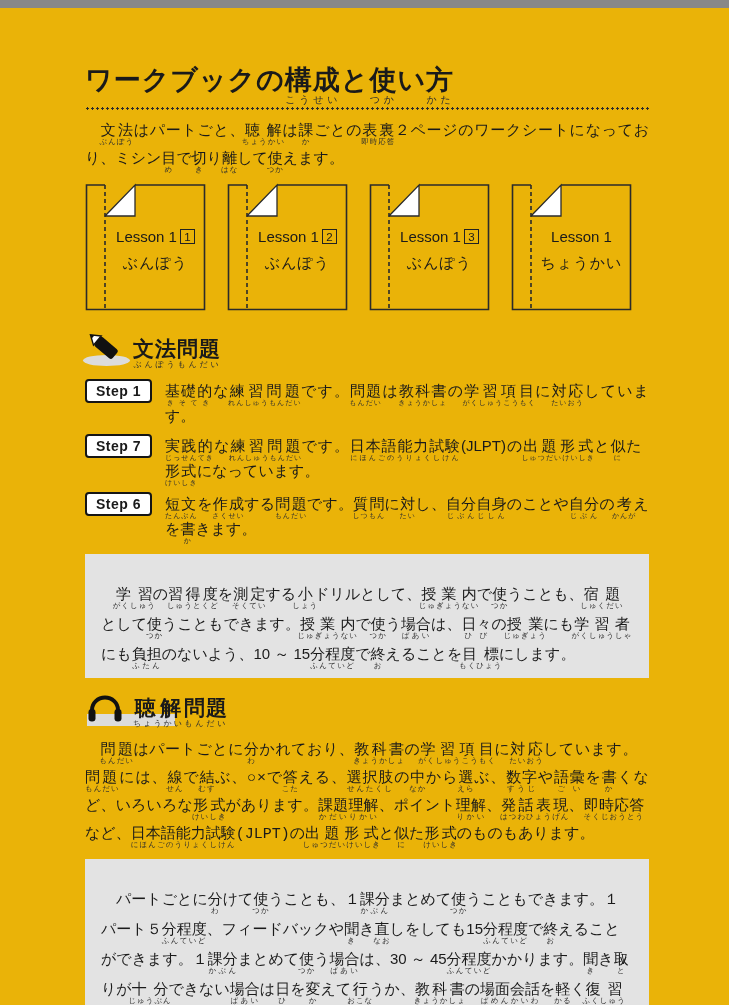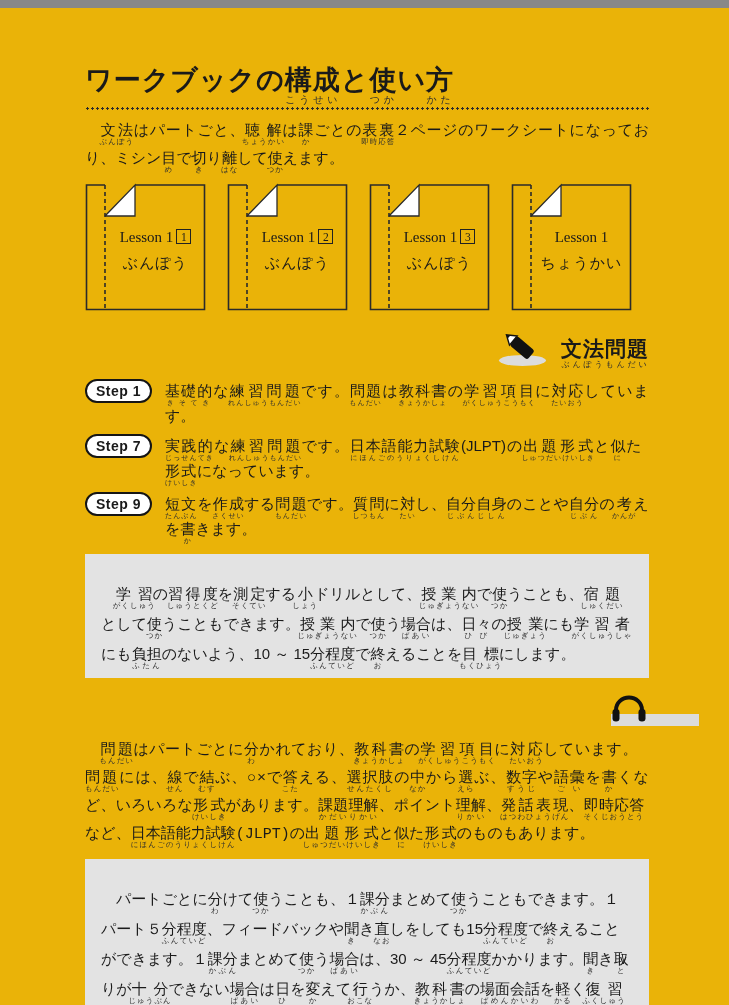--- a/index.html
+++ b/index.html
@@ -23,47 +23,47 @@
     margin-top:2px; height:3px; width:100%;
     background-image:radial-gradient(circle,var(--line,#2b2b2b) 1.1px,transparent 1.3px);
     background-size:5px 3px; background-repeat:repeat-x; background-position:0 50%;
   }
 
   
   .body-text { font-size:15px; line-height:28px; text-align:justify; }
   .intro { margin-top:6px; }
 
   
-  .cards { margin-top:6px; display:flex; gap:21px;font-family:Liberation Serif, serif; }
+  .cards { margin-top:6px; display:flex; gap:21px; }
   .card { position:relative; width:121px; height:131px; }
   .card svg { position:absolute; inset:0; }
   .card-text { position:relative; z-index:1; padding-top:44px; padding-left:20px; text-align:center; }
   .card-line1 { font-size:15px; line-height:26px; white-space:nowrap; }
   .card-line2 { font-size:15px; line-height:26px; letter-spacing:1px; }
   .numbox {
     display:inline-block; width:15px; height:15px; line-height:14px; text-align:center;
     border:1.5px solid #222; font-size:11.5px; margin-left:3px; vertical-align:1.5px;
   }
 
   
-  .sec-header { position:relative; display:flex; align-items:flex-start; gap:20px; height:40px;justify-content:flex-end; }
+  .sec-header { position:relative; display:flex; align-items:flex-start; gap:8px; height:40px; }
   .icon-wrap { position:relative; width:40px; height:36px; flex:0 0 auto; }
   .icon-shadow { position:absolute; z-index:0; background:var(--icon-shadow,#dcdcdc); }
   .shadow-ellipse { left:-2px; bottom:3px; width:47px; height:11px; border-radius:50%; }
   .shadow-strip { left:2px; bottom:2px; width:88px; height:12px; }
   .icon-wrap svg { position:relative; z-index:1; }
   .sec-title { position:relative; z-index:1; font-size:21px; font-weight:bold; line-height:1.35; margin-top:2px; letter-spacing:1px; }
   .sec-title rt { font-size:8px; letter-spacing:2px; }
 
   
   .steps { margin-top:5px; }
   .step-row { display:flex; gap:13px; margin-bottom:5px; }
   .step-label {
     flex:0 0 auto; align-self:flex-start; margin-top:1px;
-    border:2px solid #151515; border-radius:12px; background:#fff;
+    border:2px solid #151515; border-radius:4px; background:#fff;
     font-size:14px; font-weight:bold; padding:0 9px; line-height:20px; letter-spacing:.5px;
   }
   .step-text { flex:1; font-size:15px; line-height:25px; text-align:justify; }
   .step-text rt { font-size:7px; }
 
   
   .note-box {
     margin-top:10px; background:var(--box-bg,#e3e3e3);
     padding:25px 16px 9px 16px; font-size:15px; line-height:30px;
   }
@@ -152,38 +152,39 @@
       <div class="steps">
         <div class="step-row">
           <span class="step-label">Step 1</span>
           <div class="step-text"><ruby>基礎的<rt>きそてき</rt></ruby>な<ruby>練習問題<rt>れんしゅうもんだい</rt></ruby>です。<ruby>問題<rt>もんだい</rt></ruby>は<ruby>教科書<rt>きょうかしょ</rt></ruby>の<ruby>学習項目<rt>がくしゅうこうもく</rt></ruby>に<ruby>対応<rt>たいおう</rt></ruby>しています。</div>
         </div>
         <div class="step-row">
           <span class="step-label">Step 7</span>
           <div class="step-text"><ruby>実践的<rt>じっせんてき</rt></ruby>な<ruby>練習問題<rt>れんしゅうもんだい</rt></ruby>です。<ruby>日本語能力試験<rt>にほんごのうりょくしけん</rt></ruby>(JLPT)の<ruby>出題形式<rt>しゅつだいけいしき</rt></ruby>と<ruby>似<rt>に</rt></ruby>た<ruby>形式<rt>けいしき</rt></ruby>になっています。</div>
         </div>
         <div class="step-row">
-          <span class="step-label">Step 9</span>
+          <span class="step-label">Step 6</span>
           <div class="step-text"><ruby>短文<rt>たんぶん</rt></ruby>を<ruby>作成<rt>さくせい</rt></ruby>する<ruby>問題<rt>もんだい</rt></ruby>です。<ruby>質問<rt>しつもん</rt></ruby>に<ruby>対<rt>たい</rt></ruby>し、<ruby>自分自身<rt>じぶんじしん</rt></ruby>のことや<ruby>自分<rt>じぶん</rt></ruby>の<ruby>考<rt>かんが</rt></ruby>えを<ruby>書<rt>か</rt></ruby>きます。</div>
         </div>
       </div>
 
       <div class="note-box">　<ruby>学習<rt>がくしゅう</rt></ruby>の<ruby>習得度<rt>しゅうとくど</rt></ruby>を<ruby>測定<rt>そくてい</rt></ruby>する<ruby>小<rt>しょう</rt></ruby>ドリルとして、<ruby>授業内<rt>じゅぎょうない</rt></ruby>で<ruby>使<rt>つか</rt></ruby>うことも、<ruby>宿題<rt>しゅくだい</rt></ruby>として<ruby>使<rt>つか</rt></ruby>うこともできます。<ruby>授業内<rt>じゅぎょうない</rt></ruby>で<ruby>使<rt>つか</rt></ruby>う<ruby>場合<rt>ばあい</rt></ruby>は、<ruby>日々<rt>ひび</rt></ruby>の<ruby>授業<rt>じゅぎょう</rt></ruby>にも<ruby>学習者<rt>がくしゅうしゃ</rt></ruby>にも<ruby>負担<rt>ふたん</rt></ruby>のないよう、10 ～ 15<ruby>分程度<rt>ふんていど</rt></ruby>で<ruby>終<rt>お</rt></ruby>えることを<ruby>目標<rt>もくひょう</rt></ruby>にします。</div>
     </section>
 
     <section class="listening-sec">
       <div class="sec-header">
         <div class="icon-wrap">
           <span class="icon-shadow shadow-strip"></span>
           <svg width="40" height="34" viewBox="0 0 40 34">
             <path d="M7 23 V18 A13 12.5 0 0 1 33 18 V23" fill="none" stroke="#111" stroke-width="4"></path>
             <rect x="3.5" y="17" width="7" height="12.5" rx="3.3" fill="#111"></rect>
             <rect x="29.5" y="17" width="7" height="12.5" rx="3.3" fill="#111"></rect>
           </svg>
         </div>
+        <div class="sec-title"><ruby>聴解<rt>ちょうかい</rt></ruby><ruby>問題<rt>もんだい</rt></ruby></div>
       </div>
 
       <p class="body-text listening-para">　<ruby>問題<rt>もんだい</rt></ruby>はパートごとに<ruby>分<rt>わ</rt></ruby>かれており、<ruby>教科書<rt>きょうかしょ</rt></ruby>の<ruby>学習項目<rt>がくしゅうこうもく</rt></ruby>に<ruby>対応<rt>たいおう</rt></ruby>しています。<ruby>問題<rt>もんだい</rt></ruby>には、<ruby>線<rt>せん</rt></ruby>で<ruby>結<rt>むす</rt></ruby>ぶ、○×で<ruby>答<rt>こた</rt></ruby>える、<ruby>選択肢<rt>せんたくし</rt></ruby>の<ruby>中<rt>なか</rt></ruby>から<ruby>選<rt>えら</rt></ruby>ぶ、<ruby>数字<rt>すうじ</rt></ruby>や<ruby>語彙<rt>ごい</rt></ruby>を<ruby>書<rt>か</rt></ruby>くなど、いろいろな<ruby>形式<rt>けいしき</rt></ruby>があります。<ruby>課題理解<rt>かだいりかい</rt></ruby>、ポイント<ruby>理解<rt>りかい</rt></ruby>、<ruby>発話表現<rt>はつわひょうげん</rt></ruby>、<ruby>即時応答<rt>そくじおうとう</rt></ruby>など、<ruby>日本語能力試験<rt>にほんごのうりょくしけん</rt></ruby>(JLPT)の<ruby>出題形式<rt>しゅつだいけいしき</rt></ruby>と<ruby>似<rt>に</rt></ruby>た<ruby>形式<rt>けいしき</rt></ruby>のものもあります。</p>
 
       <div class="note-box">　パートごとに<ruby>分<rt>わ</rt></ruby>けて<ruby>使<rt>つか</rt></ruby>うことも、１<ruby>課分<rt>かぶん</rt></ruby>まとめて<ruby>使<rt>つか</rt></ruby>うこともできます。１パート５<ruby>分程度<rt>ふんていど</rt></ruby>、フィードバックや<ruby>聞<rt>き</rt></ruby>き<ruby>直<rt>なお</rt></ruby>しをしても15<ruby>分程度<rt>ふんていど</rt></ruby>で<ruby>終<rt>お</rt></ruby>えることができます。１<ruby>課分<rt>かぶん</rt></ruby>まとめて<ruby>使<rt>つか</rt></ruby>う<ruby>場合<rt>ばあい</rt></ruby>は、30 ～ 45<ruby>分程度<rt>ふんていど</rt></ruby>かかります。<ruby>聞<rt>き</rt></ruby>き<ruby>取<rt>と</rt></ruby>りが<ruby>十分<rt>じゅうぶん</rt></ruby>できない<ruby>場合<rt>ばあい</rt></ruby>は<ruby>日<rt>ひ</rt></ruby>を<ruby>変<rt>か</rt></ruby>えて<ruby>行<rt>おこな</rt></ruby>うか、<ruby>教科書<rt>きょうかしょ</rt></ruby>の<ruby>場面会話<rt>ばめんかいわ</rt></ruby>を<ruby>軽<rt>かる</rt></ruby>く<ruby>復習<rt>ふくしゅう</rt></ruby>してからやり<ruby>直<rt>なお</rt></ruby>すといいでしょう。</div>
     </section>
 
   </div>
 
   <div class="page-number">v</div>

